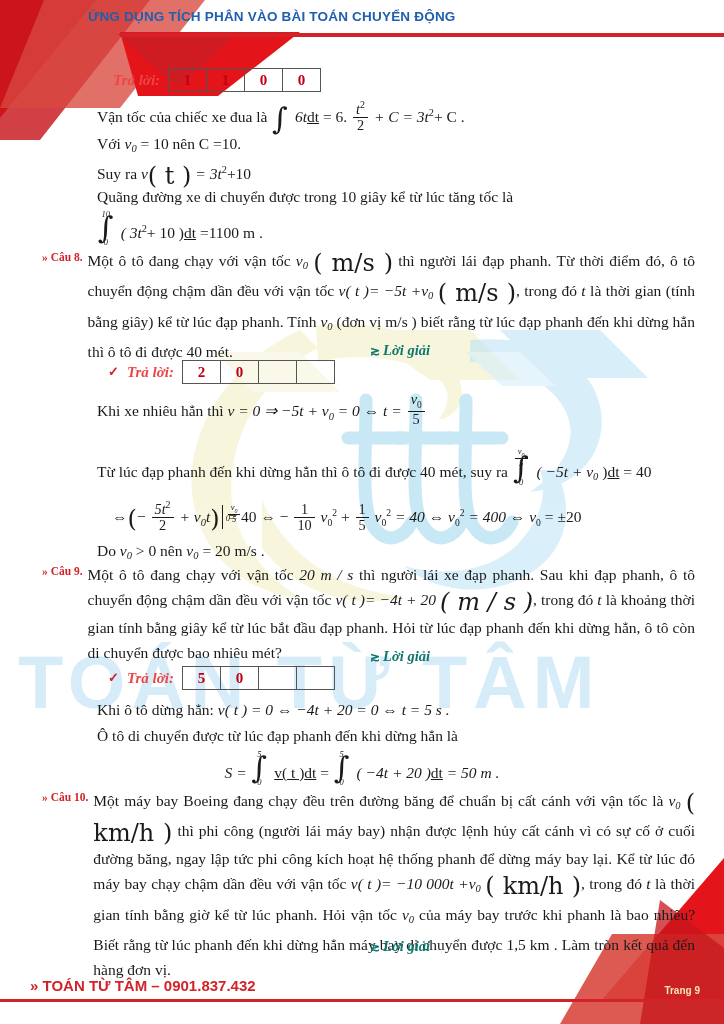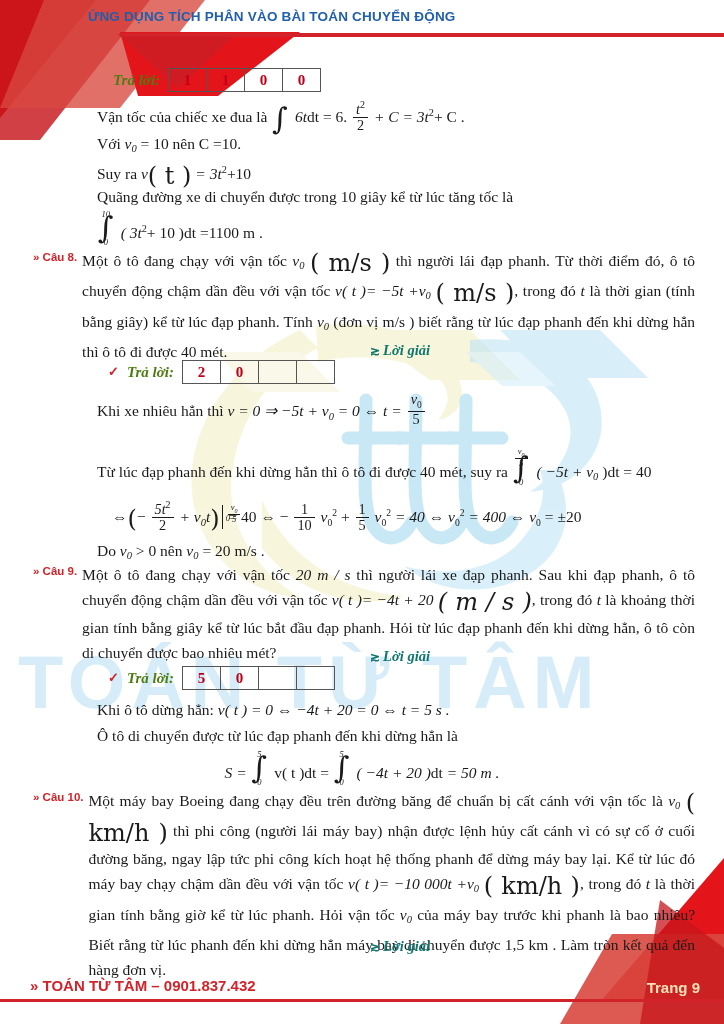--- a/index.html
+++ b/index.html
@@ -47,50 +47,51 @@
   .footer-rule{position:absolute;left:0;bottom:22px;width:724px;height:3px;background:#d2232a;}
   .footer-text{
     position:absolute;left:30px;bottom:30px;
     font-family:"Liberation Sans", sans-serif;
     font-weight:700;font-size:15px;
     color:#d2232a;white-space:nowrap;
   }
   .page-num{
     position:absolute;right:24px;bottom:28px;
     font-family:"Liberation Sans", sans-serif;
-    font-weight:700;font-size:15px;
+    font-weight:700;font-size:10px;
     color:#f6e3b8;white-space:nowrap;z-index:5;margin-top:44px;
   }
 
   
   .content{position:absolute;left:0;top:0;width:724px;z-index:2;}
 
   .blk{position:absolute;}
 
   
   .q-row{display:flex;align-items:flex-start;}
   .q-label{
-    font-family:Liberation Sans, sans-serif;
+    font-family:Liberation Serif, serif;
     font-weight:700;font-size:11.5px;
     color:#d2232a;
     white-space:nowrap;
     padding-top:3px;
     flex:0 0 auto;
+    margin-left:9px;
   }
   .q-body{margin-left:5px;font-size:15.5px;line-height:25px;text-align:justify;}
 
   .para{font-size:15.5px;line-height:25px;}
   .center{text-align:center;}
 
   
   .ans-strip{display:flex;align-items:center;gap:8px;}
   .ans-check{color:#d2232a;font-size:13px;font-weight:700;}
   .ans-label{
     font-style:italic;font-weight:700;font-size:15px;
-    color:#4d7c0f;white-space:nowrap;
+    color:#ef4444;white-space:nowrap;
   }
   .ans-boxes{display:flex;border:1px solid #555;}
   .ans-cell{
     width:37px;height:22px;
     border-right:1px solid #555;
     display:flex;align-items:center;justify-content:center;
     font-weight:700;font-size:15px;color:#c00018;
     background:transparent;
   }
   .ans-cell:last-child{border-right:none;}
@@ -98,21 +99,21 @@
   
   .loigiai{
     text-align:center;
     font-style:italic;font-weight:700;font-size:14.5px;
     color:#0f766e;
   }
   .loigiai .mk{font-style:normal;font-size:12px;margin-right:3px;}
 
   
   .m{font-style:italic;}
-  .up{font-style:normal;}
+  .up{font-style:normal;text-decoration:underline;}
   .sub{font-size:.68em;vertical-align:-.32em;font-style:italic;}
   .frac{
     display:inline-block;vertical-align:-0.52em;
     text-align:center;font-size:.92em;margin:0 2px;
   }
   .frac .n{display:block;line-height:1.05;padding:0 3px;}
   .frac .d{display:block;line-height:1.12;border-top:1px solid #1a1a1a;padding:0 3px;}
   .intg{
     display:inline-block;position:relative;
     vertical-align:-0.42em;margin:0 3px 0 1px;

